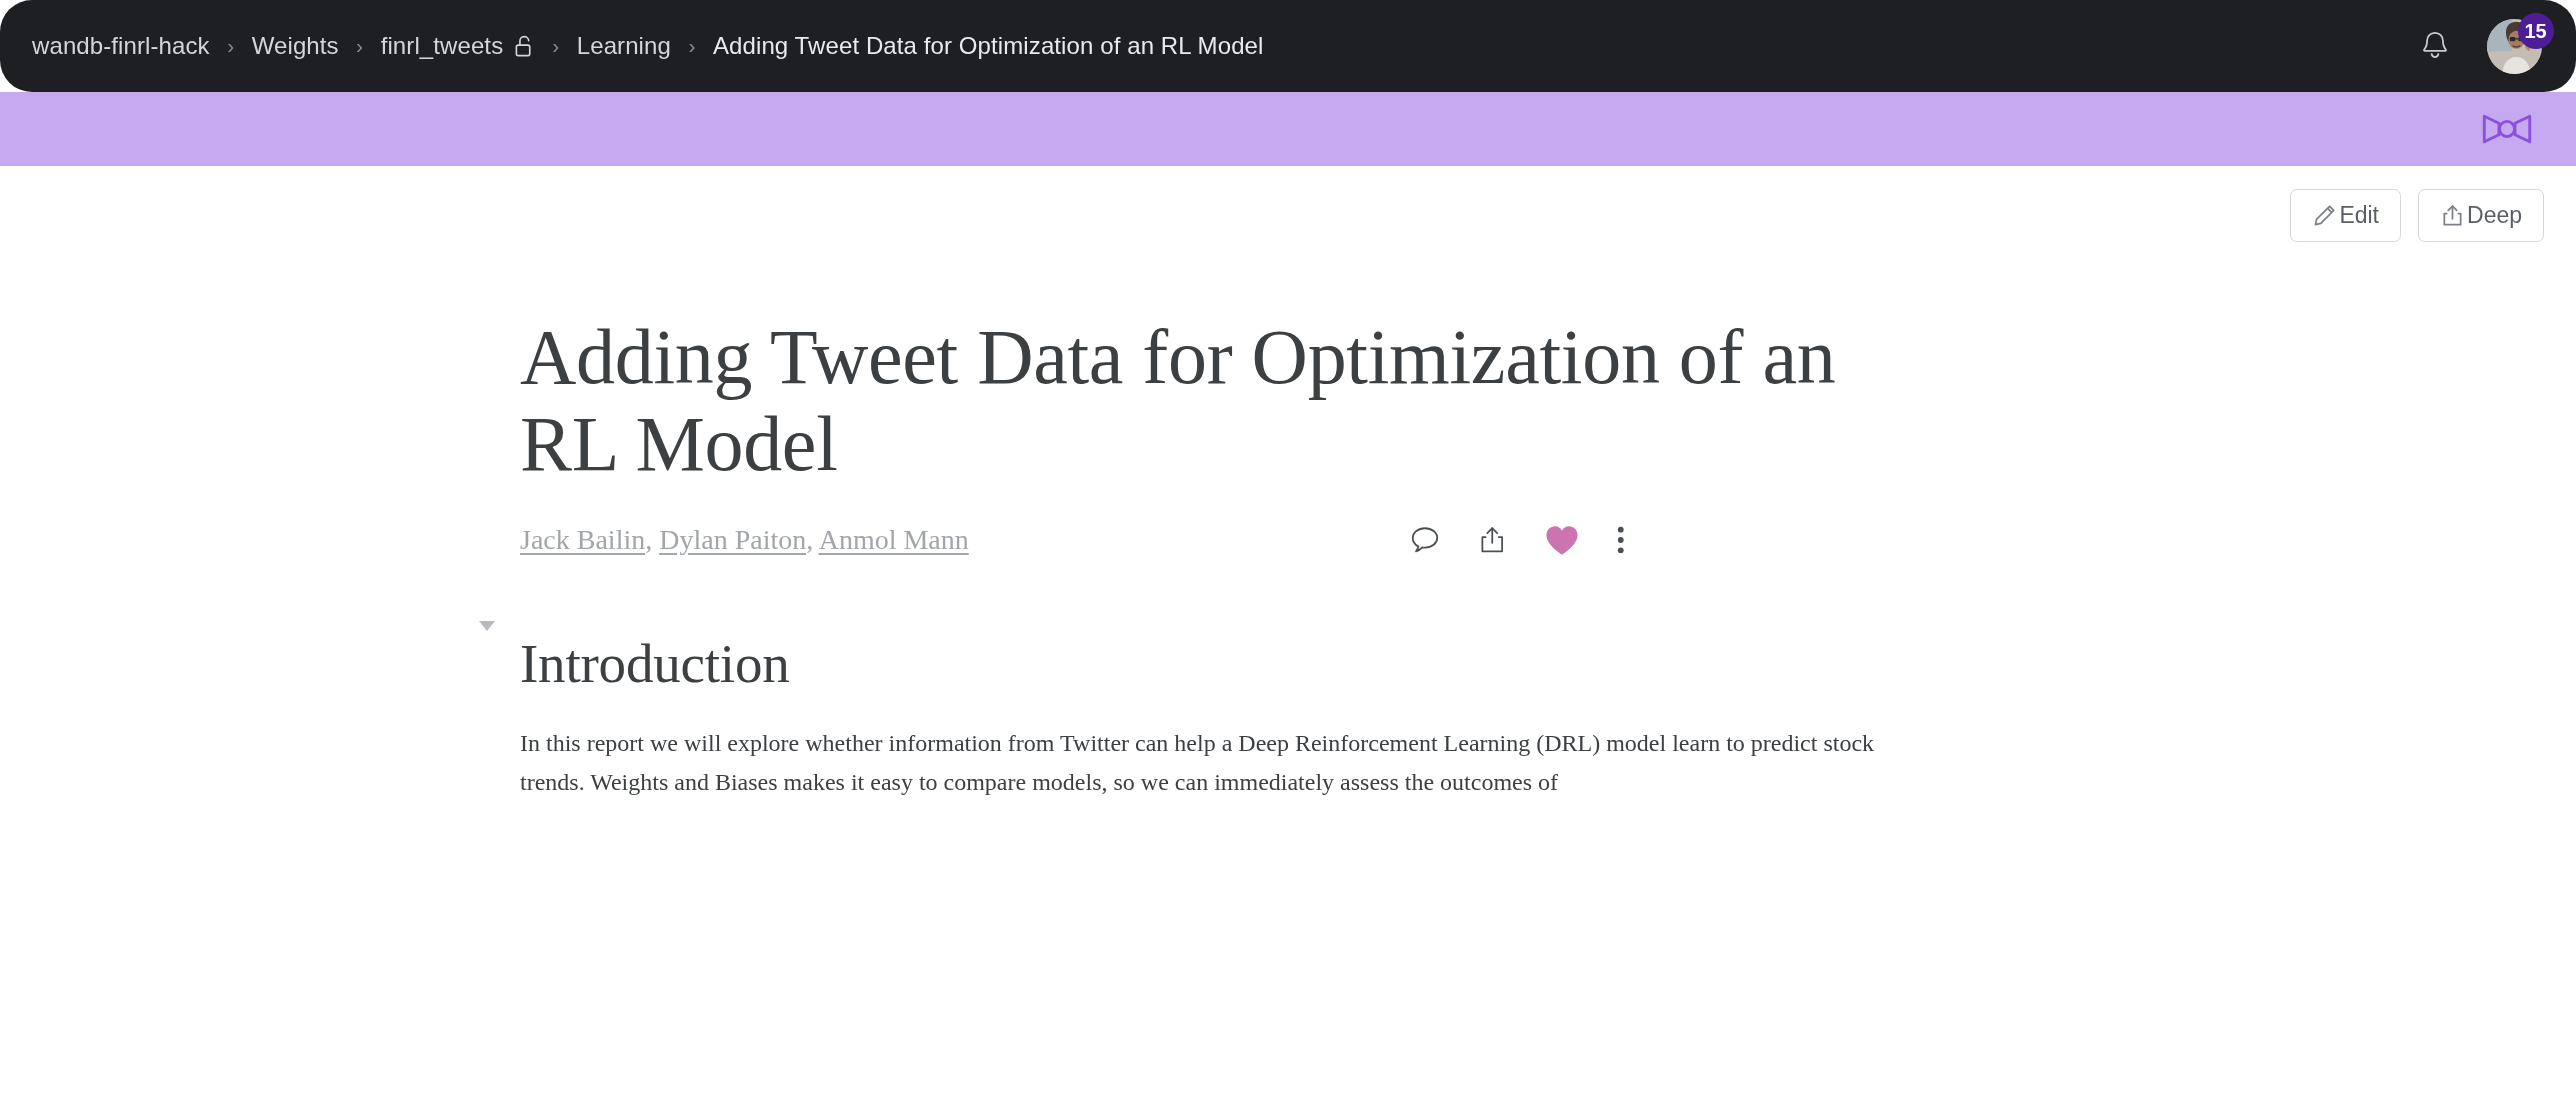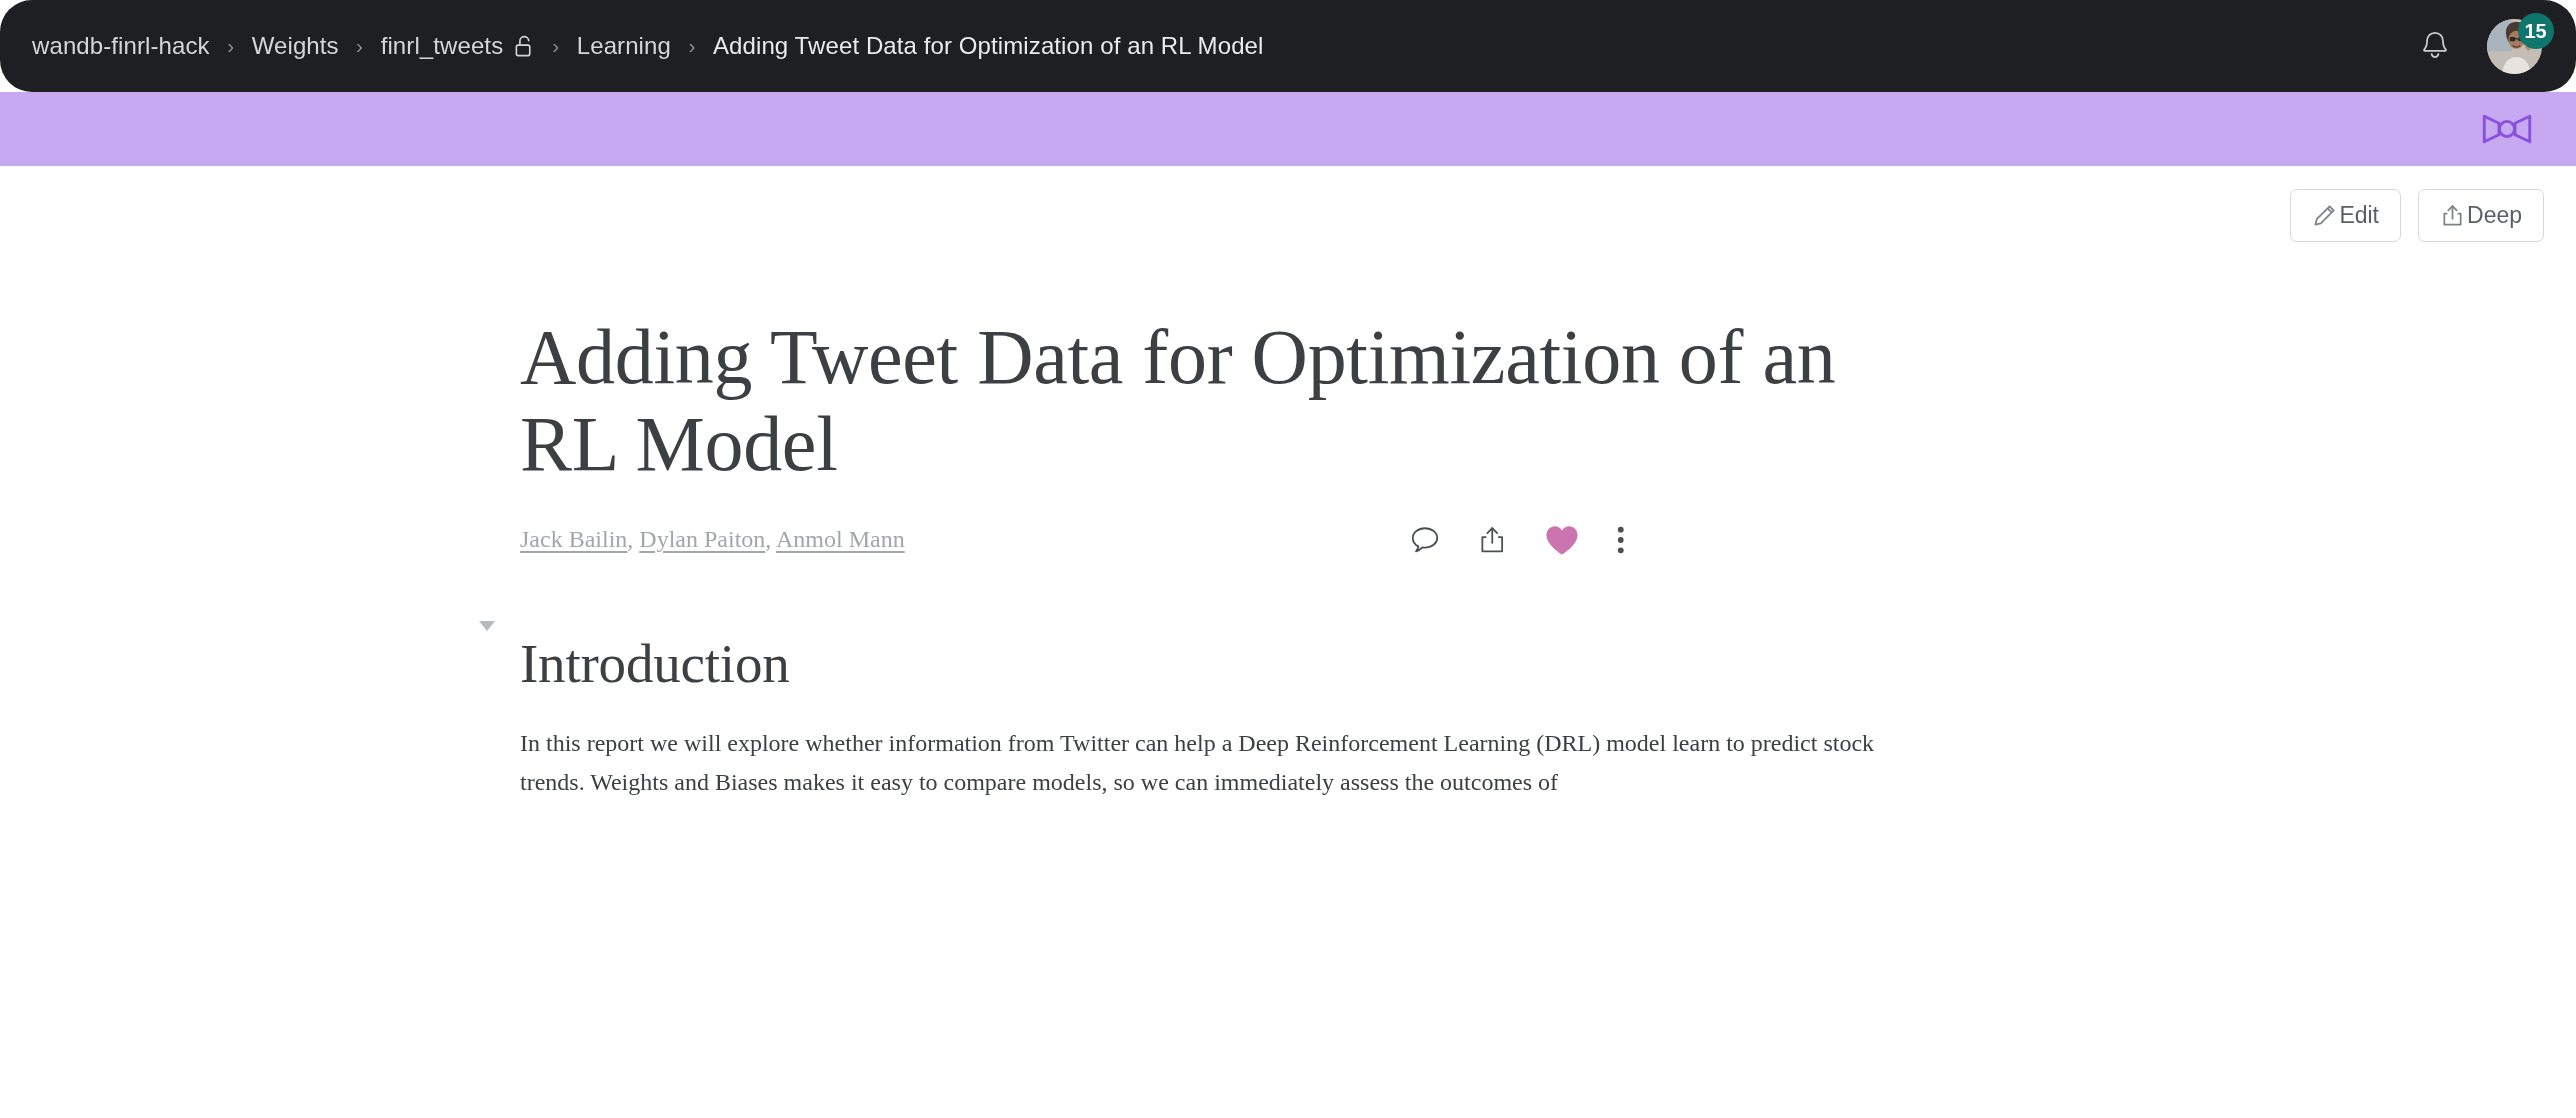--- a/index.html
+++ b/index.html
@@ -74,21 +74,21 @@
     position: relative;
   }
   .avatar svg { display: block; }
   .badge {
     position: absolute;
     top: -5.7px;
     right: -11.4px;
     min-width: 36px;
     height: 36px;
     border-radius: 18px;
-    background: #0f766e;
+    background: #4c1d95;
     color: #ffffff;
     font-size: 20px;
     font-weight: 700;
     display: flex;
     align-items: center;
     justify-content: center;
     box-sizing: border-box;
     padding: 0 5.7px;
     line-height: 1;
   }
@@ -162,21 +162,21 @@
     padding-top: 36px;
     width: 1269px;
   }
   .byline-row {
     display: flex;
     align-items: center;
     padding-top: 36px;
   }
   .authors {
     font-family: "Liberation Serif", serif;
-    font-size: 24px;
+    font-size: 28px;
     color: #a2a6ab;
     white-space: nowrap;
   }
   .authors a {
     color: #a2a6ab;
     text-decoration: underline;
     text-underline-offset: 3.8px;
   }
   .byline-actions {
     margin-left: auto;

